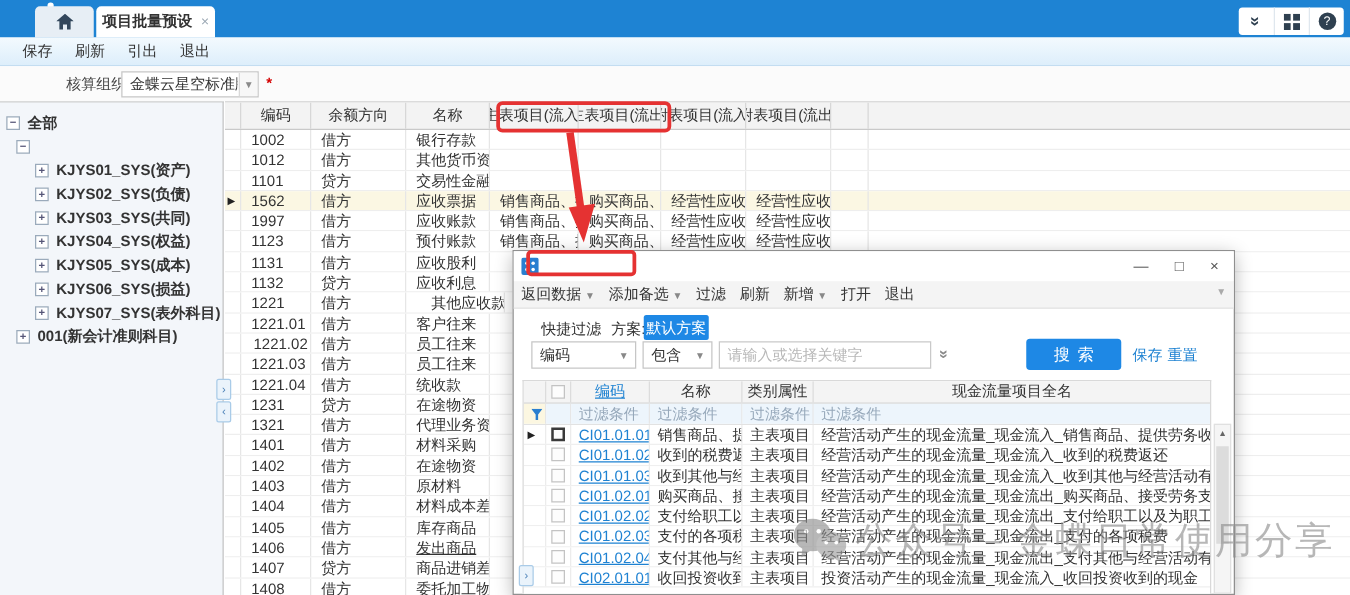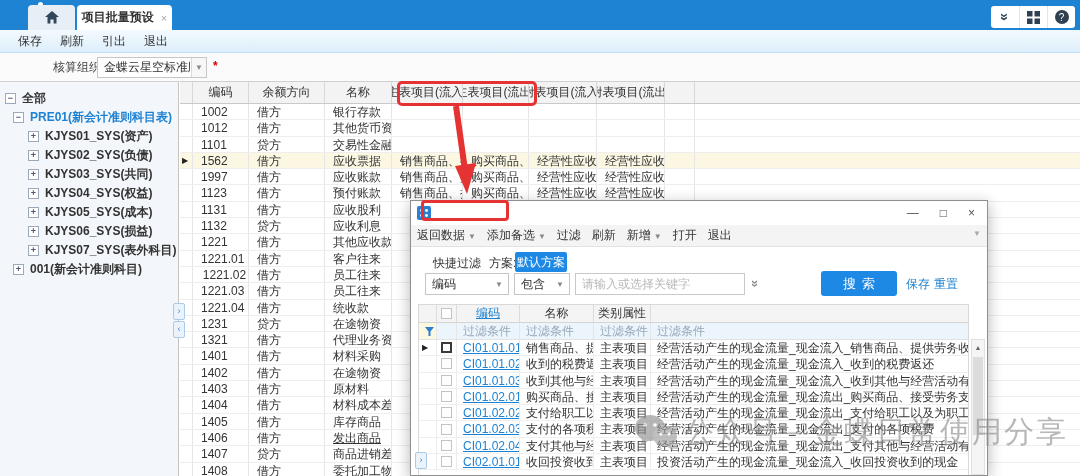--- a/index.html
+++ b/index.html
@@ -170,21 +170,20 @@
     <span class="req">*</span>
   </div>
 
   <div class="tree">
       <div class="tree-item" style="padding-left: 5px;">
         <span class="expander">−</span>
         <span class="tree-label">全部</span>
       </div>
       <div class="tree-item" style="padding-left: 13px;">
         <span class="expander">−</span>
-        <span class="tree-label sel">PRE01(新会计准则科目表)</span>
       </div>
       <div class="tree-item" style="padding-left: 28px;">
         <span class="expander">+</span>
         <span class="tree-label">KJYS01_SYS(资产)</span>
       </div>
       <div class="tree-item" style="padding-left: 28px;">
         <span class="expander">+</span>
         <span class="tree-label">KJYS02_SYS(负债)</span>
       </div>
       <div class="tree-item" style="padding-left: 28px;">
@@ -323,21 +322,21 @@
         <div class="gc" style="width: 66px; flex: 0 0 auto;"></div>
         <div class="gc" style="width: 68px; flex: 0 0 auto;"></div>
         <div class="gc" style="width: 68px; flex: 0 0 auto;"></div>
         <div class="gc" style="width: 30px; flex: 0 0 auto;"></div>
         <div class="gc fill"></div>
       </div>
       <div class="g-row">
         <div class="gc marker" style="width: 13px; flex: 0 0 auto;"></div>
         <div class="gc" style="width: 56px; flex: 0 0 auto;">1221</div>
         <div class="gc" style="width: 76px; flex: 0 0 auto;">借方</div>
-        <div class="gc" style="width: 67px; flex: 0 0 auto;">其他应收款</div>
+        <div class="gc" style="width: 67px; flex: 0 0 auto; margin-left: 12px;">其他应收款</div>
         <div class="gc" style="width: 71px; flex: 0 0 auto;"></div>
         <div class="gc" style="width: 66px; flex: 0 0 auto;"></div>
         <div class="gc" style="width: 68px; flex: 0 0 auto;"></div>
         <div class="gc" style="width: 68px; flex: 0 0 auto;"></div>
         <div class="gc" style="width: 30px; flex: 0 0 auto;"></div>
         <div class="gc fill"></div>
       </div>
       <div class="g-row">
         <div class="gc marker" style="width: 13px; flex: 0 0 auto;"></div>
         <div class="gc" style="width: 56px; flex: 0 0 auto;">1221.01</div>
@@ -560,20 +559,21 @@
 
     <div class="d-table">
         <div class="dt-head">
           <div class="dc" style="width: 18px; flex: 0 0 auto;"></div>
           <div class="dc cbcell" style="width: 20px; flex: 0 0 auto;">
             <span class="cb"></span>
           </div>
           <div class="dc hd-code" style="width: 63px; flex: 0 0 auto;">编码</div>
           <div class="dc" style="width: 74px; flex: 0 0 auto;">名称</div>
           <div class="dc" style="width: 57px; flex: 0 0 auto;">类别属性</div>
+          <div class="dc fillcell">现金流量项目全名</div>
         </div>
         <div class="dt-filter">
           <div class="dc fcell" style="width: 18px; flex: 0 0 auto;">
             <svg width="9" height="9" viewBox="0 0 9 9">
               <path d="M0 0 H9 L5.5 4.5 V9 H3.5 V4.5 Z" fill="#2a7fd0"></path>
             </svg>
           </div>
           <div class="dc" style="width: 20px; flex: 0 0 auto;"></div>
           <div class="dc" style="width: 63px; flex: 0 0 auto;">过滤条件</div>
           <div class="dc" style="width: 74px; flex: 0 0 auto;">过滤条件</div>

